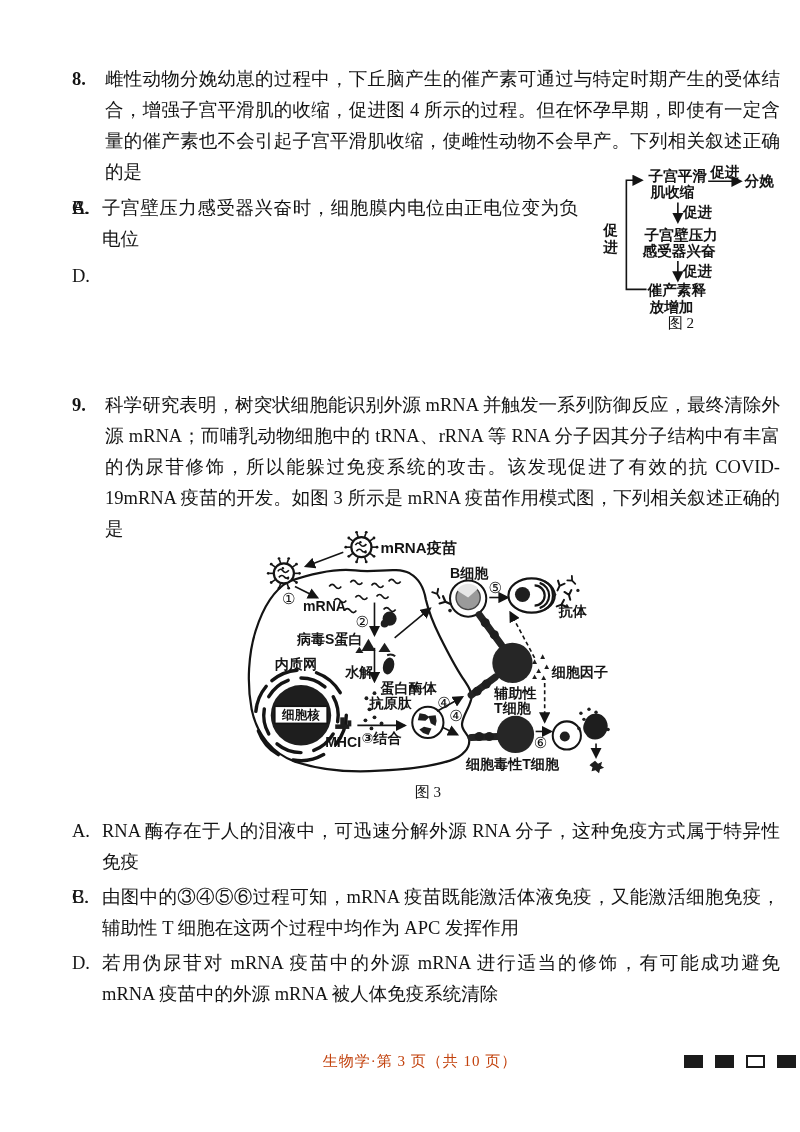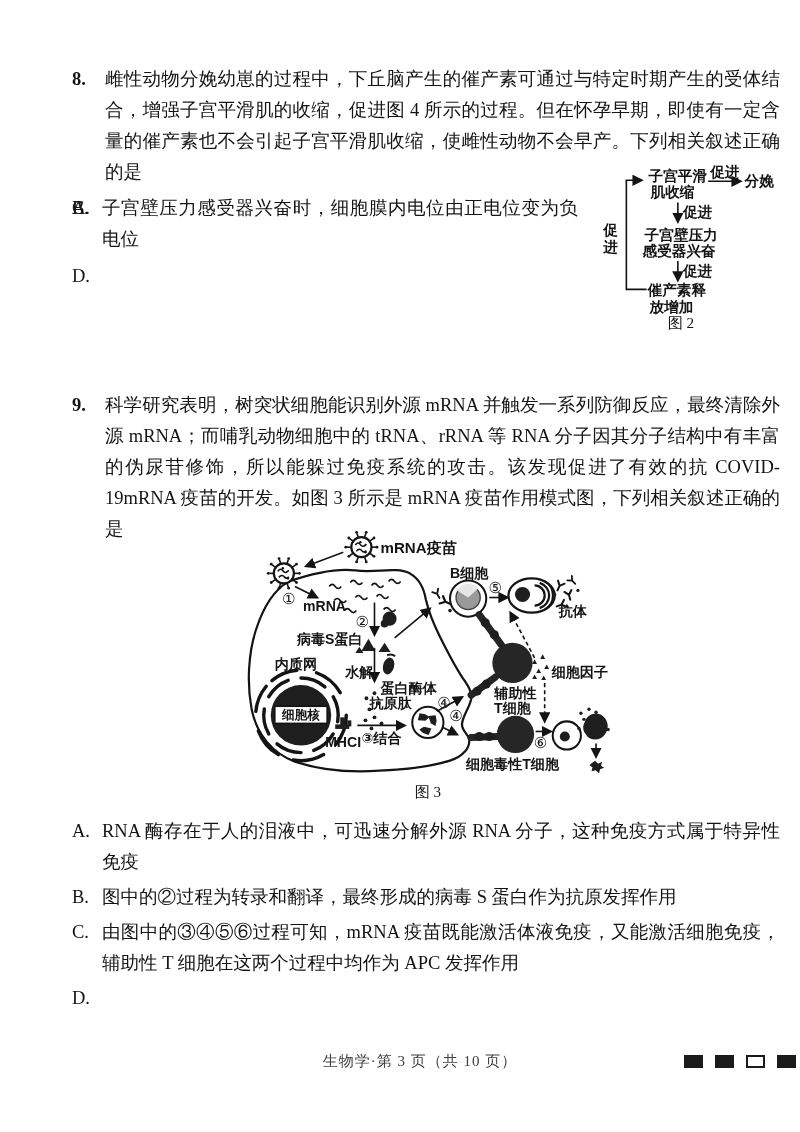--- a/index.html
+++ b/index.html
@@ -12,21 +12,21 @@
   .opt{position:relative;padding-left:30px;margin-bottom:3px;}
   .olabel{position:absolute;left:0;top:0;}
   .narrow{width:506px;}
   .figure{position:absolute;}
   .figlab{font-family:"Liberation Sans","DejaVu Sans",sans-serif;font-weight:700;fill:#141414;}
   .figcap{font-family:"Liberation Serif",serif;font-weight:400;fill:#141414;}
   .ln{stroke:#141414;stroke-width:1.6;fill:none;}
   .thick{stroke:#242424;stroke-width:7;stroke-linecap:round;fill:none;}
   .dark{fill:#1e1e1e;stroke:none;}
   .footer{position:absolute;top:1052px;left:40px;width:760px;text-align:center;
-          font-size:15px;letter-spacing:1px;color:#404040;font-family:"Liberation Serif",serif;}
+          font-size:15px;letter-spacing:1px;color:#c2410c;font-family:"Liberation Serif",serif;}
   .marks{position:absolute;top:1055px;left:684px;display:flex;gap:12px;}
   .mark{width:19px;height:13px;background:#1b1b1b;}
   .mark.hollow{background:#fff;border:2px solid #1b1b1b;box-sizing:border-box;}
 </style>
 </head>
 <body>
 
 <div class="page">
 
   <div class="q" style="top:64px;left:72px;width:708px;">
@@ -313,28 +313,28 @@
     <text class="figcap" x="190" y="271" font-size="15" text-anchor="middle">图 3</text>
   </svg>
 
   <div class="q" style="top:816px;left:72px;width:708px;">
     <div class="opt" style="margin-bottom:4px;">
       <span class="olabel">A.</span>
       <span>RNA 酶存在于人的泪液中，可迅速分解外源 RNA 分子，这种免疫方式属于特异性免疫</span>
     </div>
     <div class="opt" style="margin-bottom:4px;">
       <span class="olabel">B.</span>
-      <span>图中的②过程为转录和翻译，最终形成的病毒 S 蛋白作为抗原发挥作用</span>
     </div>
     <div class="opt" style="margin-bottom:4px;">
       <span class="olabel">C.</span>
       <span>由图中的③④⑤⑥过程可知，mRNA 疫苗既能激活体液免疫，又能激活细胞免疫，辅助性 T 细胞在这两个过程中均作为 APC 发挥作用</span>
     </div>
     <div class="opt">
       <span class="olabel">D.</span>
+      <span>若用伪尿苷对 mRNA 疫苗中的外源 mRNA 进行适当的修饰，有可能成功避免 mRNA 疫苗中的外源 mRNA 被人体免疫系统清除</span>
     </div>
   </div>
 
   <div class="footer">
     <span>生物学·第 3 页（共 10 页）</span>
   </div>
   <div class="marks">
     <span class="mark"></span>
     <span class="mark"></span>
     <span class="mark hollow"></span>

